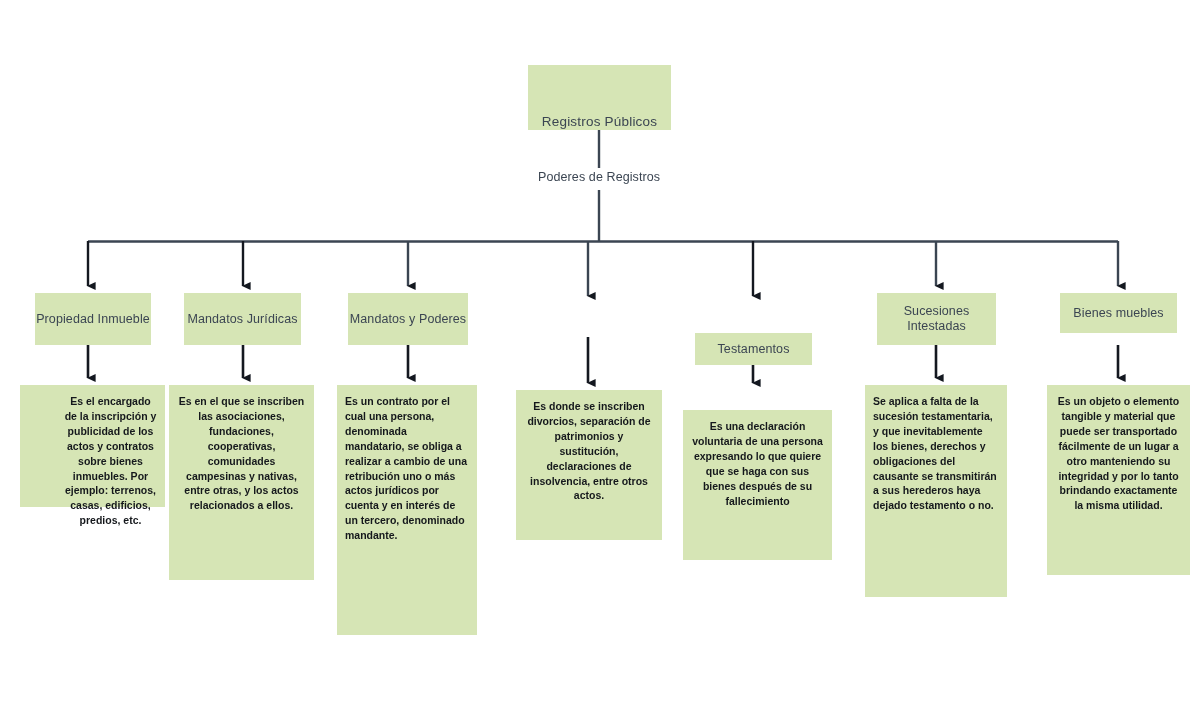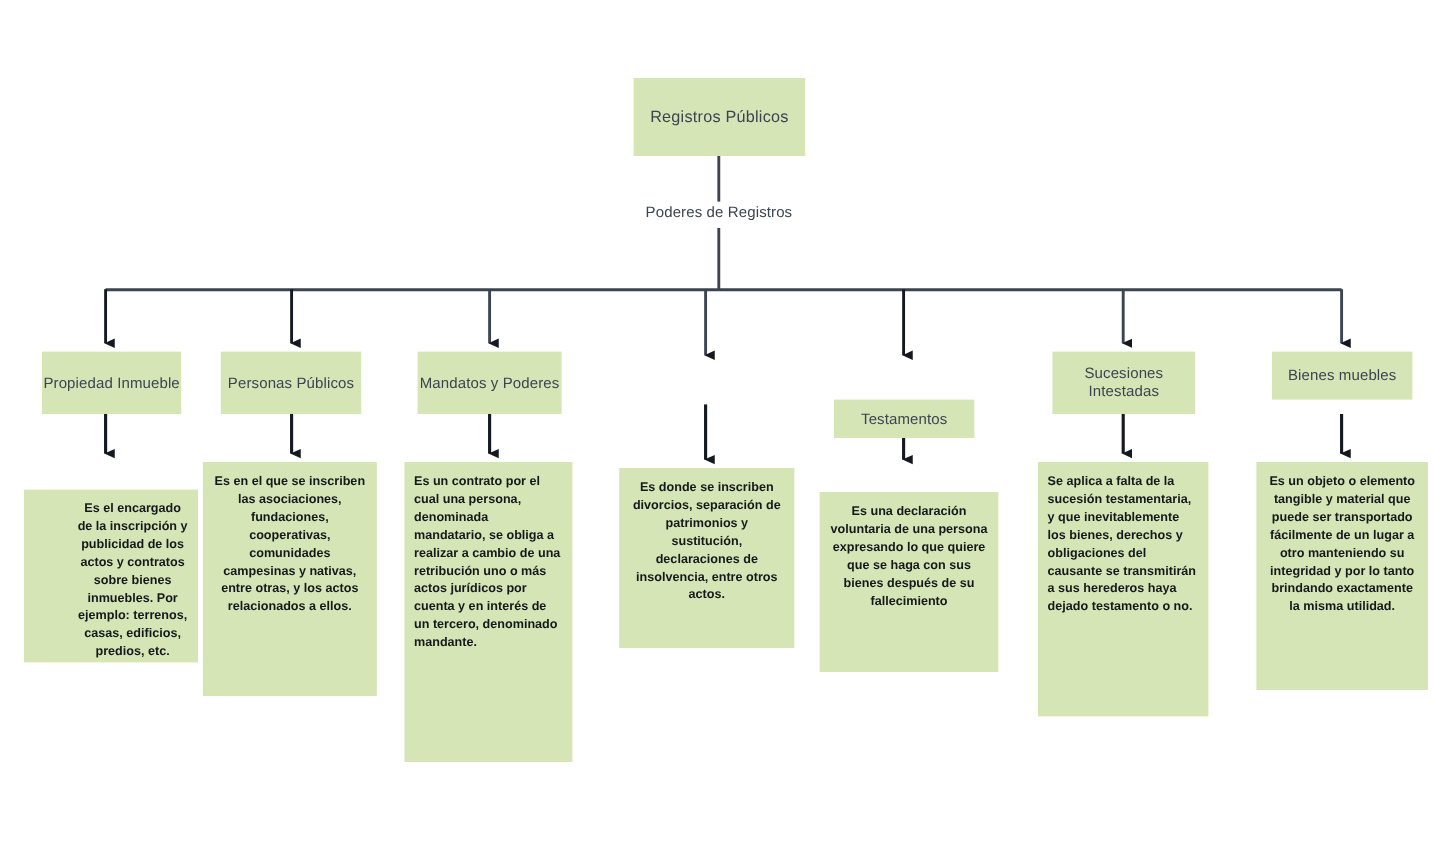--- a/index.html
+++ b/index.html
@@ -91,48 +91,48 @@
 
     <line x1="88" y1="345" x2="88" y2="378" stroke="#141820" stroke-width="2.6" marker-end="url(#arrowhead)"></line>
     <line x1="243" y1="345" x2="243" y2="378" stroke="#141820" stroke-width="2.6" marker-end="url(#arrowhead)"></line>
     <line x1="408" y1="345" x2="408" y2="378" stroke="#141820" stroke-width="2.6" marker-end="url(#arrowhead)"></line>
     <line x1="588" y1="337" x2="588" y2="383" stroke="#141820" stroke-width="2.6" marker-end="url(#arrowhead)"></line>
     <line x1="753" y1="337" x2="753" y2="383" stroke="#141820" stroke-width="2.6" marker-end="url(#arrowhead)"></line>
     <line x1="936" y1="345" x2="936" y2="378" stroke="#141820" stroke-width="2.6" marker-end="url(#arrowhead)"></line>
     <line x1="1118" y1="345" x2="1118" y2="378" stroke="#141820" stroke-width="2.6" marker-end="url(#arrowhead)"></line>
   </svg>
 
-  <div class="node root" style="left:528px; top:65px; width:143px; height:65px;">
+  <div class="node root" style="left:528px; top:65px; width:143px; height:65px;align-items:flex-end;">
     <span>Registros Públicos</span>
   </div>
 
   <div class="edge-label" style="left:534px; top:170px;">
     <span>Poderes de Registros</span>
   </div>
 
   <div class="node cat" style="left:35px; top:293px; width:116px; height:52px;">
     <span>Propiedad Inmueble</span>
   </div>
   <div class="node cat" style="left:184px; top:293px; width:117px; height:52px;">
-    <span>Personas Públicos</span>
+    <span>Mandatos Jurídicas</span>
   </div>
   <div class="node cat" style="left:348px; top:293px; width:120px; height:52px;">
     <span>Mandatos y Poderes</span>
   </div>
   <div class="node cat" style="left:695px; top:305px; width:117px; height:32px;margin-top:28px;">
     <span>Testamentos</span>
   </div>
   <div class="node cat" style="left:877px; top:293px; width:119px; height:52px;">
     <span>Sucesiones Intestadas</span>
   </div>
   <div class="node cat" style="left:1060px; top:293px; width:117px; height:40px;">
     <span>Bienes muebles</span>
   </div>
 
-  <div class="node desc center" style="left:20px; top:408px; width:145px; height:144px;padding-left:44px;">
+  <div class="node desc center" style="left:20px; top:385px; width:145px; height:122px;padding-left:44px;">
     <span>Es el encargado de la inscripción y publicidad de los actos y contratos sobre bienes inmuebles. Por ejemplo: terrenos, casas, edificios, predios, etc.</span>
   </div>
   <div class="node desc center" style="left:169px; top:385px; width:145px; height:195px;">
     <span>Es en el que se inscriben las asociaciones, fundaciones, cooperativas, comunidades campesinas y nativas, entre otras, y los actos relacionados a ellos.</span>
   </div>
   <div class="node desc left" style="left:337px; top:385px; width:140px; height:250px;">
     <span>Es un contrato por el cual una persona, denominada mandatario, se obliga a realizar a cambio de una retribución uno o más actos jurídicos por cuenta y en interés de un tercero, denominado mandante.</span>
   </div>
   <div class="node desc center" style="left:516px; top:390px; width:146px; height:150px;">
     <span>Es donde se inscriben divorcios, separación de patrimonios y sustitución, declaraciones de insolvencia, entre otros actos.</span>

